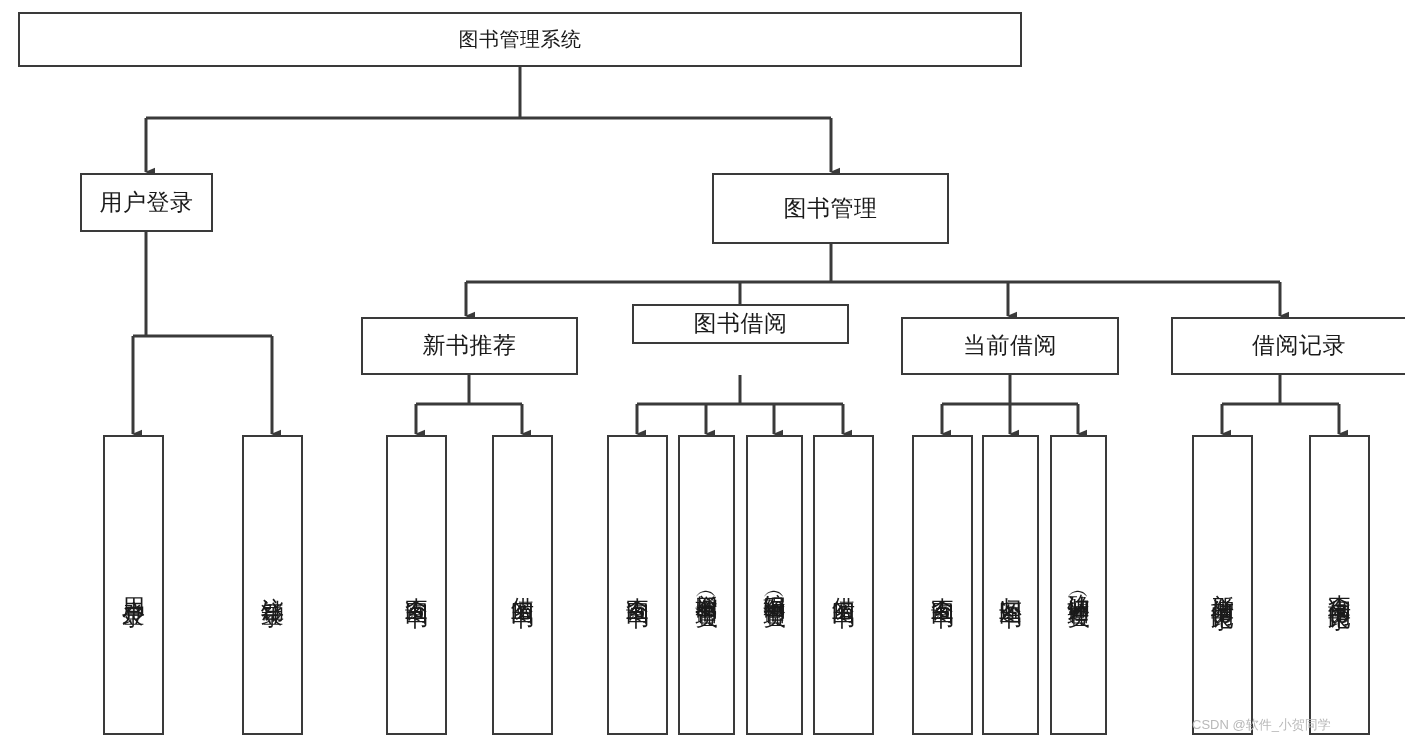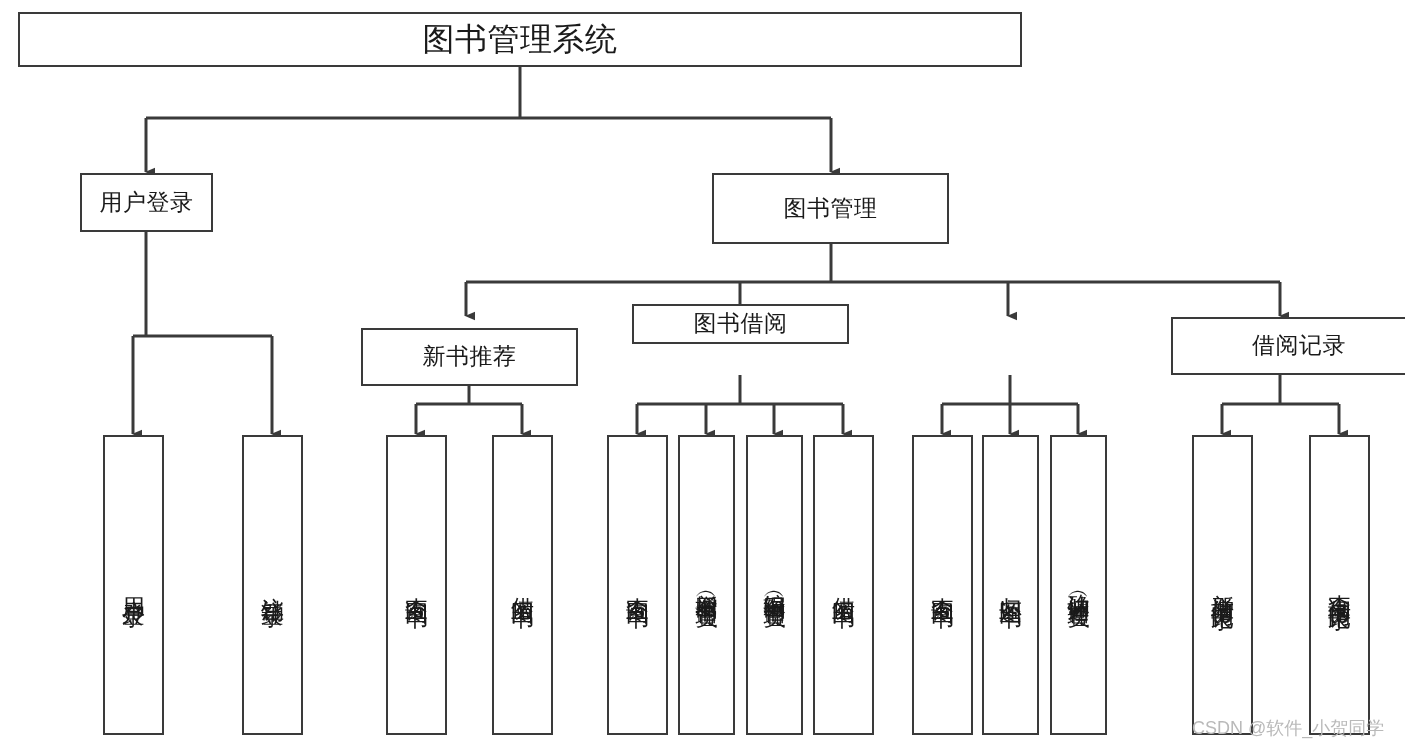--- a/index.html
+++ b/index.html
@@ -41,21 +41,21 @@
     display: block;
     text-align: center;
     line-height: 1.12;
     white-space: nowrap;
   }
   .h-node .node-label {
     font-size: 23px;
     letter-spacing: 0.5px;
   }
   .root .node-label {
-    font-size: 32px;
+    font-size: 20px;
   }
   
   .leaf {
     align-items: center;
     justify-content: center;
   }
   .leaf .node-label {
     writing-mode: vertical-rl;
     text-orientation: upright;
     -webkit-writing-mode: vertical-rl;
@@ -65,21 +65,21 @@
     white-space: nowrap;
     text-align: center;
   }
   .leaf.narrow .node-label {
     font-size: 22px;
     letter-spacing: 2px;
   }
   .watermark {
     position: absolute;
     color: #b9b9b9;
-    font-size: 18px;
+    font-size: 13px;
     white-space: nowrap;
     z-index: 5;
     font-family: "Liberation Sans", "DejaVu Sans", sans-serif;
   }
 </style>
 </head>
 <body>
 
 <div id="stage">
 
@@ -139,26 +139,29 @@
     <span class="node-label">图书管理系统</span>
   </div>
 
   <div class="node h-node" style="left:80px; top:173px; width:133px; height:59px;">
     <span class="node-label">用户登录</span>
   </div>
   <div class="node h-node" style="left:712px; top:173px; width:237px; height:71px;">
     <span class="node-label">图书管理</span>
   </div>
 
-  <div class="node h-node" style="left:361px; top:317px; width:217px; height:58px;margin-top:11px;">
+  <div class="node h-node" style="left:361px; top:317px; width:217px; height:58px;">
     <span class="node-label">新书推荐</span>
   </div>
   <div class="node h-node" style="left:632px; top:304px; width:217px; height:40px;">
     <span class="node-label">图书借阅</span>
   </div>
+  <div class="node h-node" style="left:901px; top:317px; width:218px; height:58px;">
+    <span class="node-label">当前借阅</span>
+  </div>
   <div class="node h-node" style="left:1171px; top:317px; width:256px; height:58px;">
     <span class="node-label">借阅记录</span>
   </div>
 
   <div class="node leaf" style="left:103px; top:435px; width:61px; height:300px;">
     <span class="node-label">用户登录</span>
   </div>
   <div class="node leaf" style="left:242px; top:435px; width:61px; height:300px;">
     <span class="node-label">注销登录</span>
   </div>

